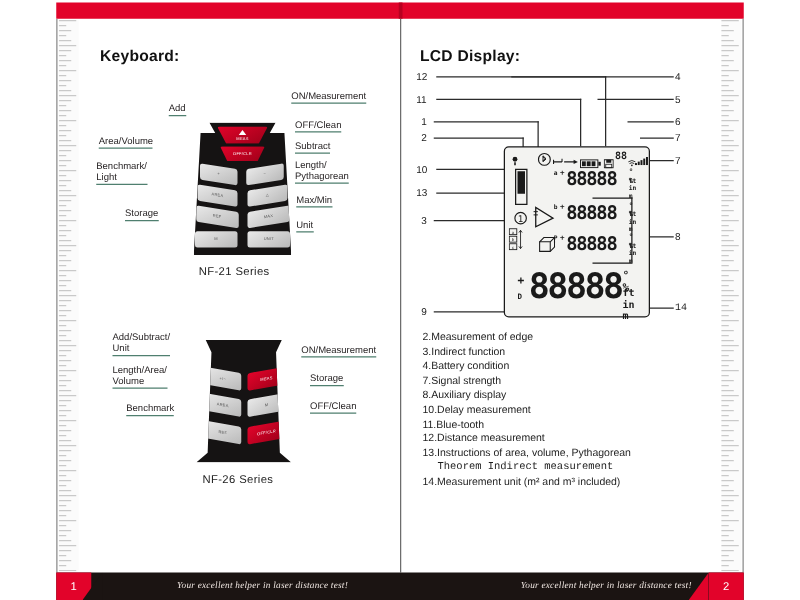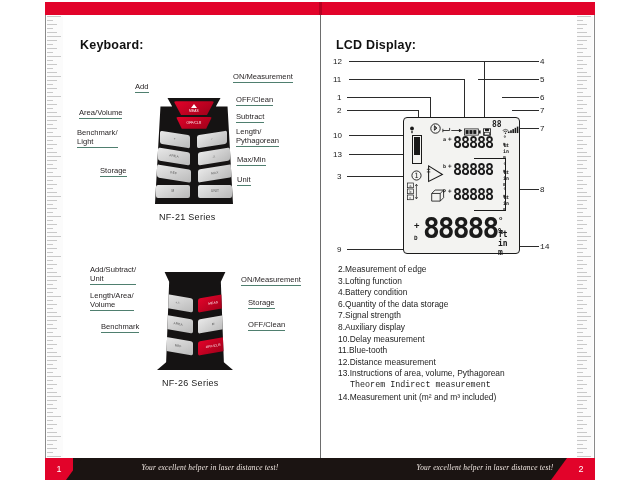--- a/index.html
+++ b/index.html
@@ -560,23 +560,22 @@
     </div>
 
     <div style="position:absolute;left:101px;top:40px;width:1px;height:52px;background:#1a1a1a;"></div>
     <div style="position:absolute;left:70px;top:40px;width:32px;height:1px;background:#1a1a1a;"></div>
     <div style="position:absolute;left:70px;top:92px;width:32px;height:1px;background:#1a1a1a;"></div>
   </div>
 
   <div class="list">
     <ol id="legend-ol">
         <li><span>2.</span><span>Measurement of edge</span></li>
-        <li><span>3.</span><span>Lofting function</span></li>
+        <li><span>3.</span><span>Indirect function</span></li>
         <li><span>4.</span><span>Battery condition</span></li>
-        <li><span>6.</span><span>Quantity of the data storage</span></li>
         <li><span>7.</span><span>Signal strength</span></li>
         <li><span>8.</span><span>Auxiliary display</span></li>
         <li><span>10.</span><span>Delay measurement</span></li>
         <li><span>11.</span><span>Blue-tooth</span></li>
         <li><span>12.</span><span>Distance measurement</span></li>
         <li><span>13.</span><span>Instructions of area, volume, Pythagorean</span></li>
         <li class="sub"><span></span><span>Theorem Indirect measurement</span></li>
         <li><span>14.</span><span>Measurement unit (m² and m³ included)</span></li>
       </ol>
   </div>

